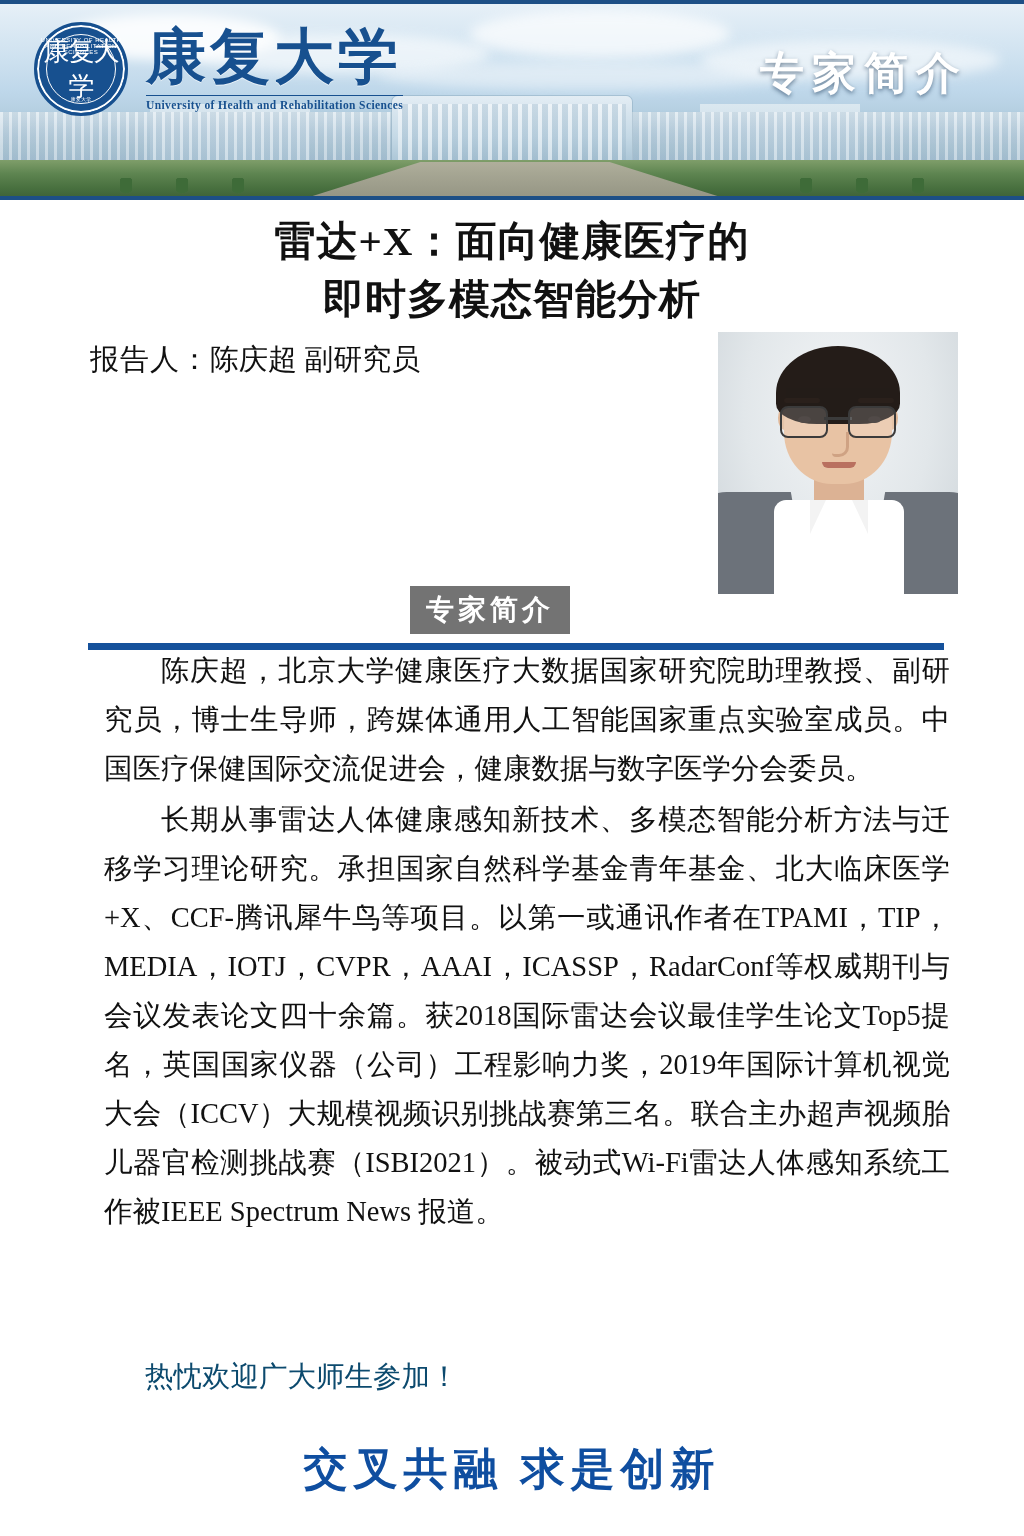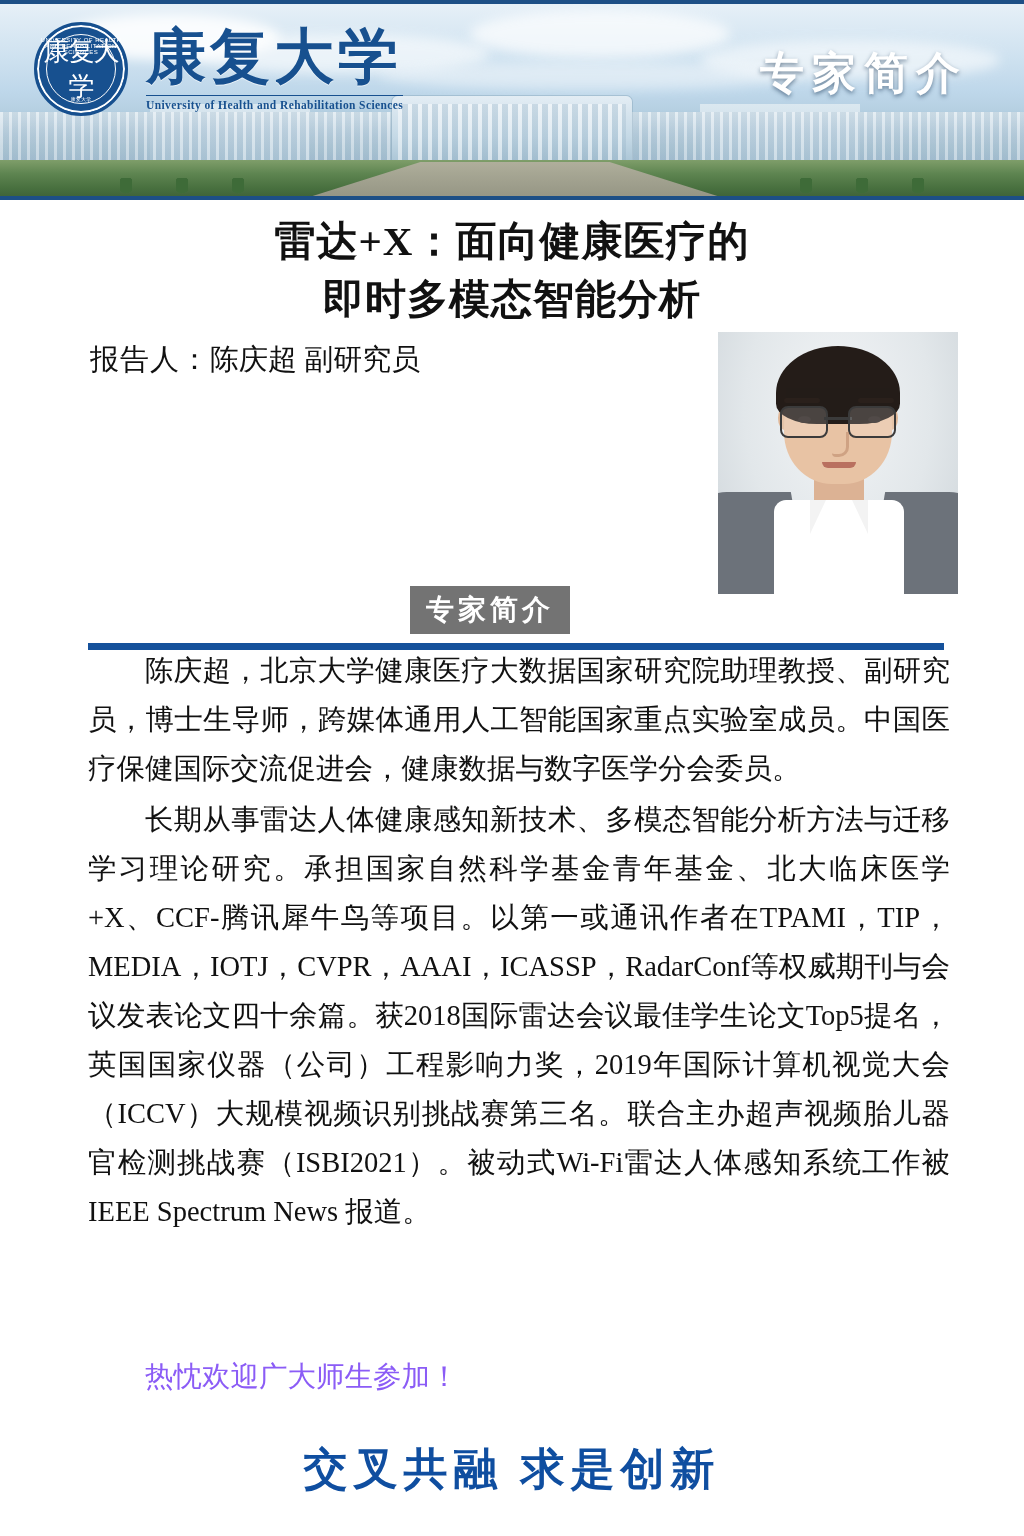--- a/index.html
+++ b/index.html
@@ -468,33 +468,33 @@
     position: absolute;
     left: 88px;
     top: 646px;
     width: 862px;
     color: #111111;
     font-size: 28.5px;
     line-height: 1.72;
     font-family: "Liberation Serif", "DejaVu Serif", serif;
   }
   .bio p {
-    margin: 0 0 2px 0;
+    margin: 0 0 2px 16px;
     text-align: justify;
     text-justify: inter-character;
   }
   .bio p.indent { text-indent: 2em; }
 
   .welcome {
     position: absolute;
     left: 88px;
     top: 1358px;
     width: 862px;
     font-size: 28.5px;
-    color: #8b5cf6;
+    color: #0c4a6e;
     text-indent: 2em;
     font-family: "Liberation Serif", "DejaVu Serif", serif;
   }
 
   
   .footer-photo {
     position: absolute;
     left: 0;
     top: 1136px;
     width: 1024px;

